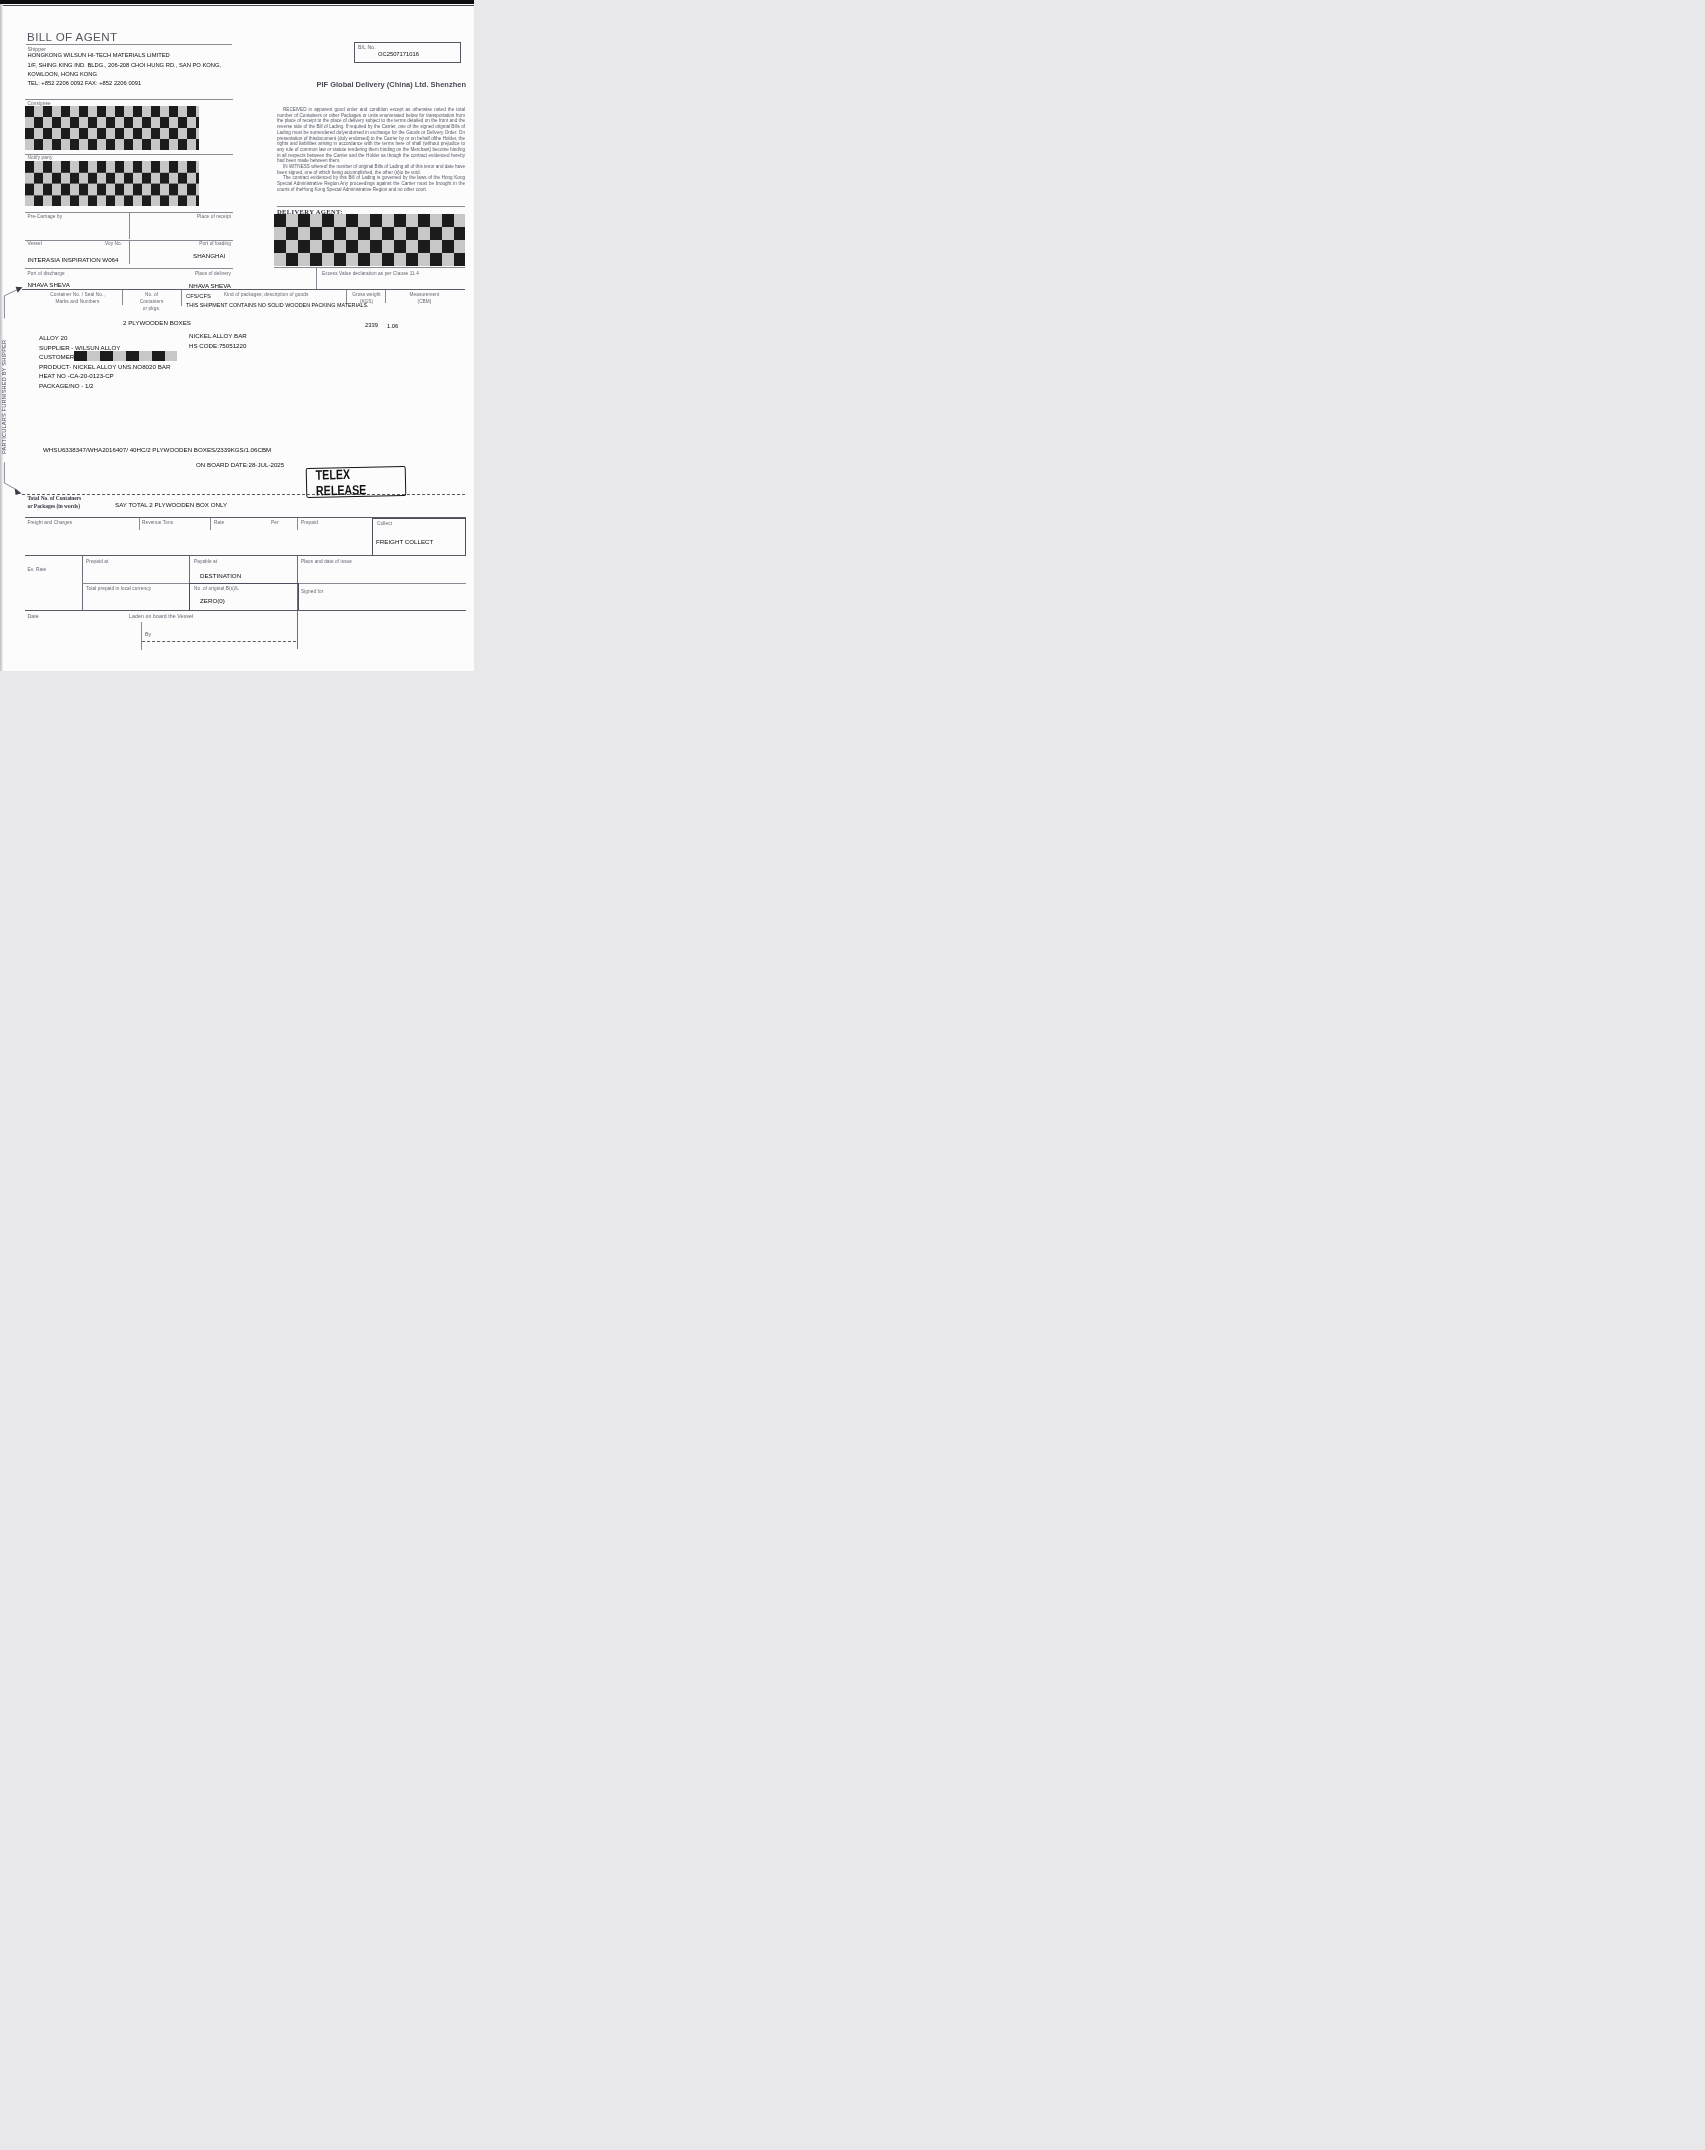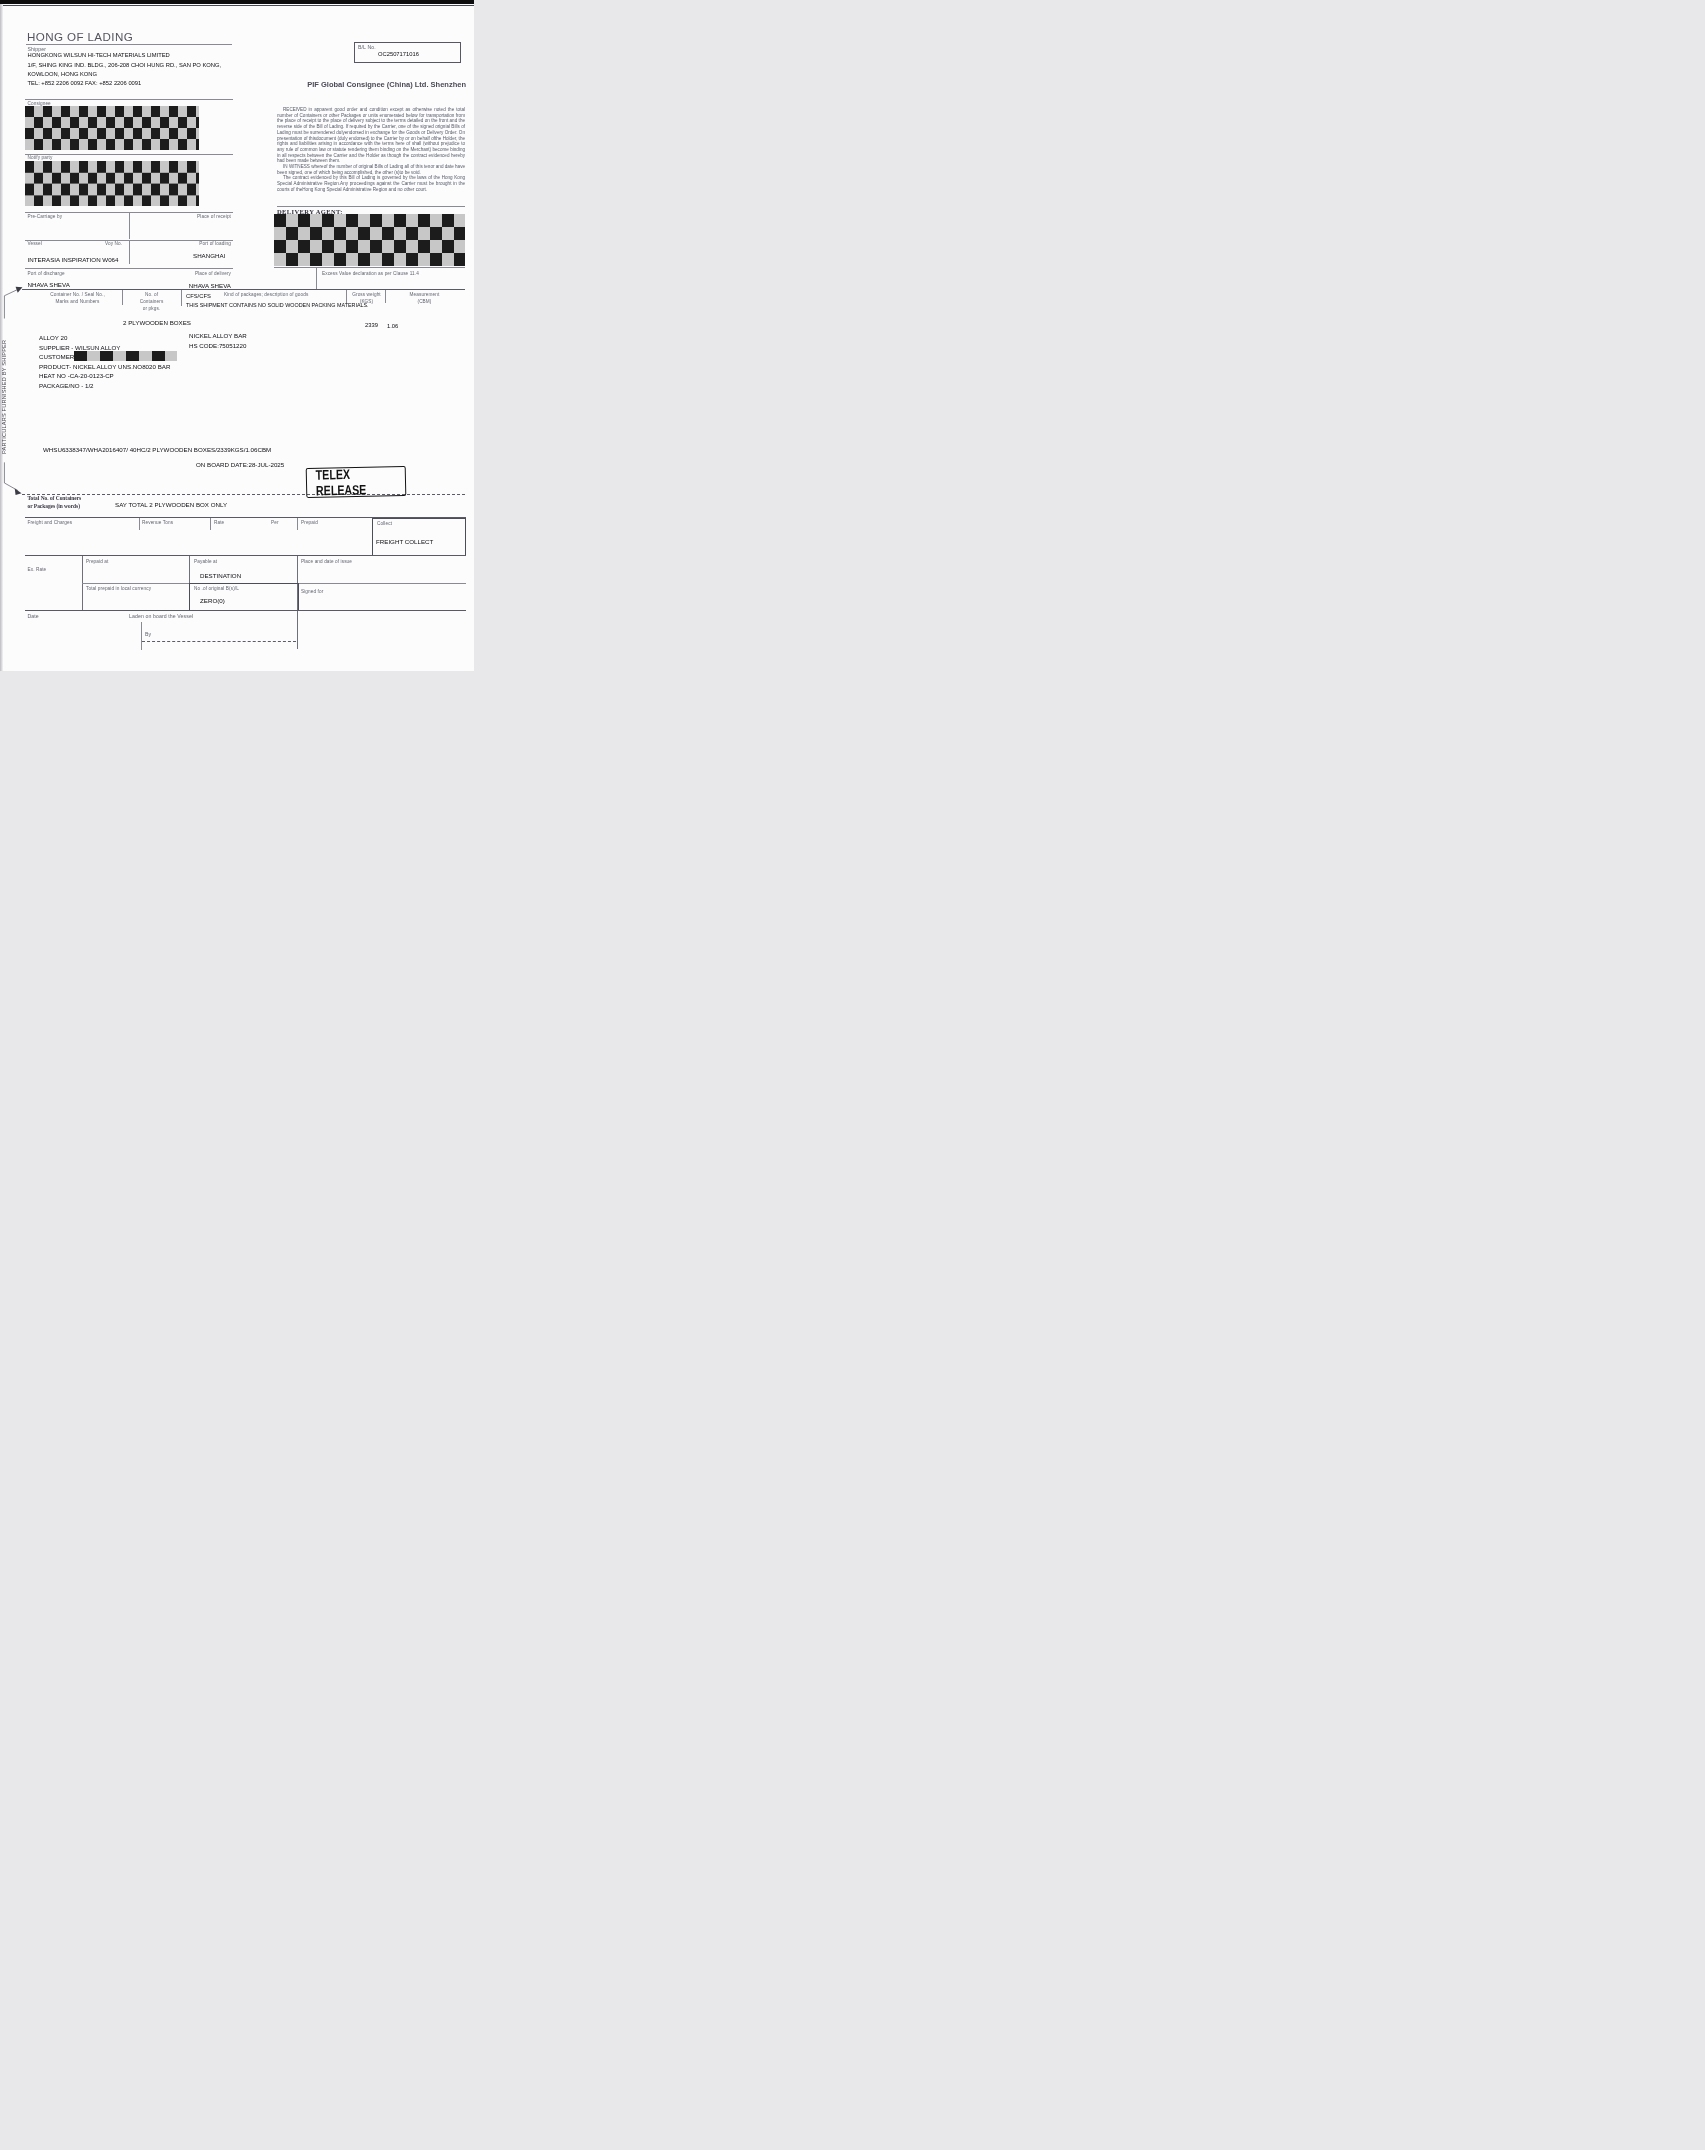--- a/index.html
+++ b/index.html
@@ -29,28 +29,28 @@
 </style>
 </head>
 <body>
 
 <div id="page">
 
   <div class="abs" style="left:0;top:0;width:474px;height:3.9px;background:#0d0d0d;"></div>
   <div class="abs" style="left:0;top:4.7px;width:474px;height:0.9px;background:#474b58;"></div>
   <div class="abs" style="left:0;top:3.9px;width:2.6px;height:667px;background:linear-gradient(90deg,#bcbcc2,#f4f4f6);"></div>
 
-  <div class="abs" style="left:27px;top:30px;font-size:11.6px;color:#54545e;letter-spacing:0.4px;">HONG OF LADING</div>
+  <div class="abs" style="left:27px;top:30px;font-size:11.6px;color:#54545e;letter-spacing:0.4px;">BILL OF AGENT</div>
   <div class="hline thin" style="left:26px;top:44px;width:206px;"></div>
 
   <div class="box" style="left:354px;top:42px;width:105px;height:18.5px;border-color:#565664;"></div>
   <div class="abs lab" style="left:358px;top:44px;font-size:5.2px;">B/L No.</div>
   <div class="abs val" style="left:378px;top:51px;">OC2507171016</div>
 
-  <div class="abs" style="left:241px;top:80px;width:225px;text-align:right;font-size:7.5px;font-weight:bold;color:#4b4b57;">PIF Global Consignee (China) Ltd. Shenzhen</div>
+  <div class="abs" style="left:241px;top:80px;width:225px;text-align:right;font-size:7.5px;font-weight:bold;color:#4b4b57;">PIF Global Delivery (China) Ltd. Shenzhen</div>
 
   <div class="abs lab" style="left:27.5px;top:46px;font-size:5.2px;">Shipper</div>
   <div class="abs val" style="left:27.5px;top:52px;">HONGKONG WILSUN HI-TECH MATERIALS LIMITED</div>
   <div class="abs val" style="left:27.5px;top:62px;">1/F, SHING KING IND. BLDG., 206-208 CHOI HUNG RD., SAN PO KONG,</div>
   <div class="abs val" style="left:27.5px;top:71px;">KOWLOON, HONG KONG</div>
   <div class="abs val" style="left:27.5px;top:80px;">TEL: +852 2206 0092 FAX: +852 2206 0091</div>
 
   <div class="hline thin" style="left:24.5px;top:99px;width:208px;"></div>
   <div class="abs lab" style="left:27.5px;top:101px;">Consignee</div>
   <div class="checker" style="left:24.5px;top:106px;width:174px;height:44px;background-size:18px 22px;"></div>

